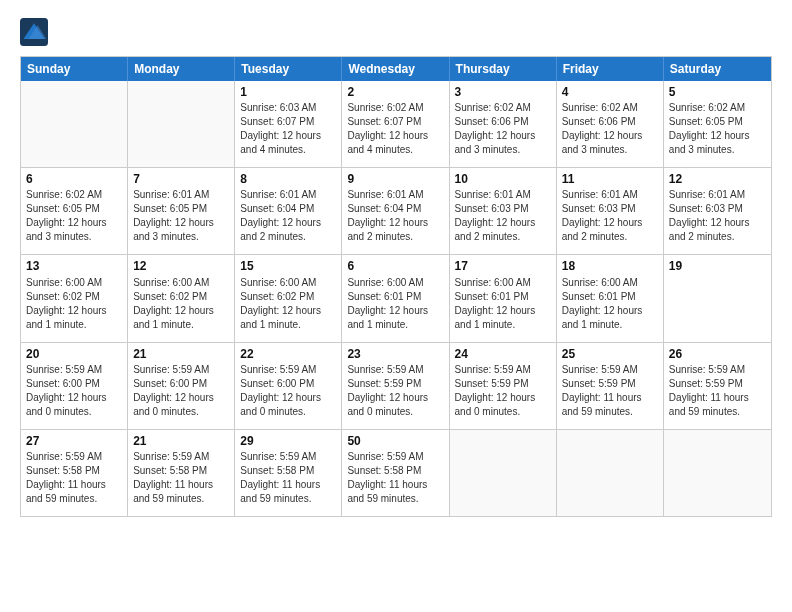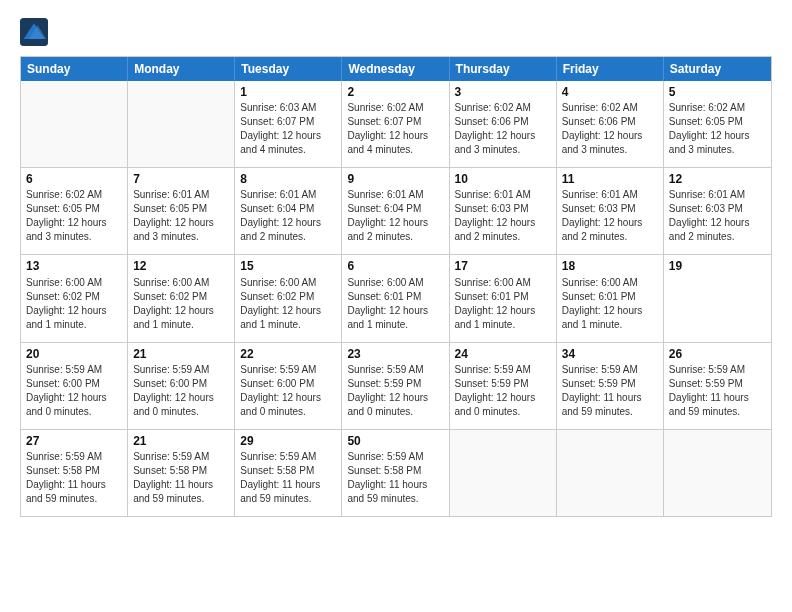--- a/index.html
+++ b/index.html
@@ -304,21 +304,21 @@
 and 0 minutes.</div>
           </div>
           <div class="cal-cell">
             <span class="cell-day">24</span>
             <div class="cell-info">Sunrise: 5:59 AM
 Sunset: 5:59 PM
 Daylight: 12 hours
 and 0 minutes.</div>
           </div>
           <div class="cal-cell">
-            <span class="cell-day">34</span>
+            <span class="cell-day">25</span>
             <div class="cell-info">Sunrise: 5:59 AM
 Sunset: 5:59 PM
 Daylight: 11 hours
 and 59 minutes.</div>
           </div>
           <div class="cal-cell">
             <span class="cell-day">26</span>
             <div class="cell-info">Sunrise: 5:59 AM
 Sunset: 5:59 PM
 Daylight: 11 hours

